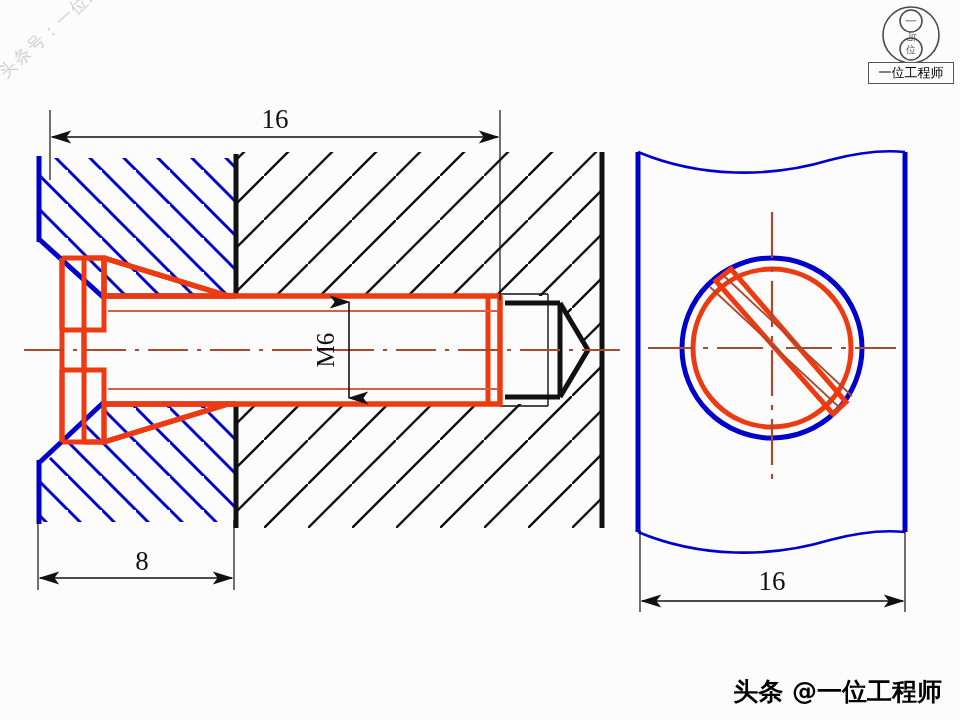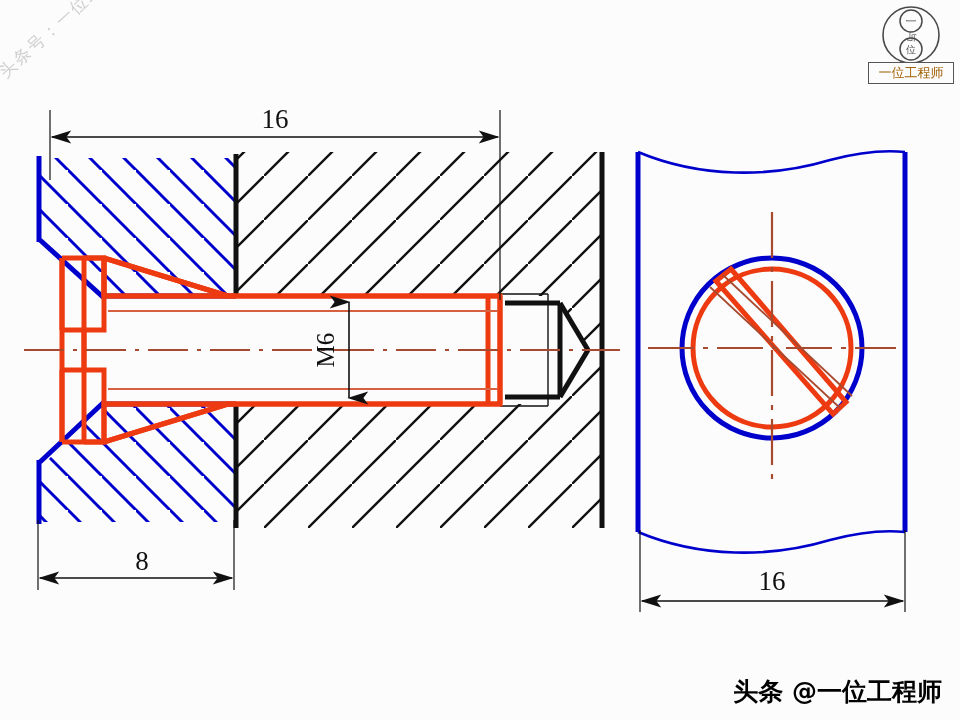--- a/index.html
+++ b/index.html
@@ -55,21 +55,21 @@
   .logo-caption {
     position: absolute;
     left: 868px;
     top: 62px;
     width: 86px;
     height: 22px;
     border: 1px solid #555;
     box-sizing: border-box;
     font-family: "DejaVu Sans", sans-serif;
     font-size: 13px;
-    color: #a16207;
+    color: #000000;
     display: flex;
     align-items: center;
     justify-content: center;
     letter-spacing: 0px;
     background: #fcfcfc;
   }
   .footer {
     position: absolute;
     right: 18px;
     bottom: 12px;

